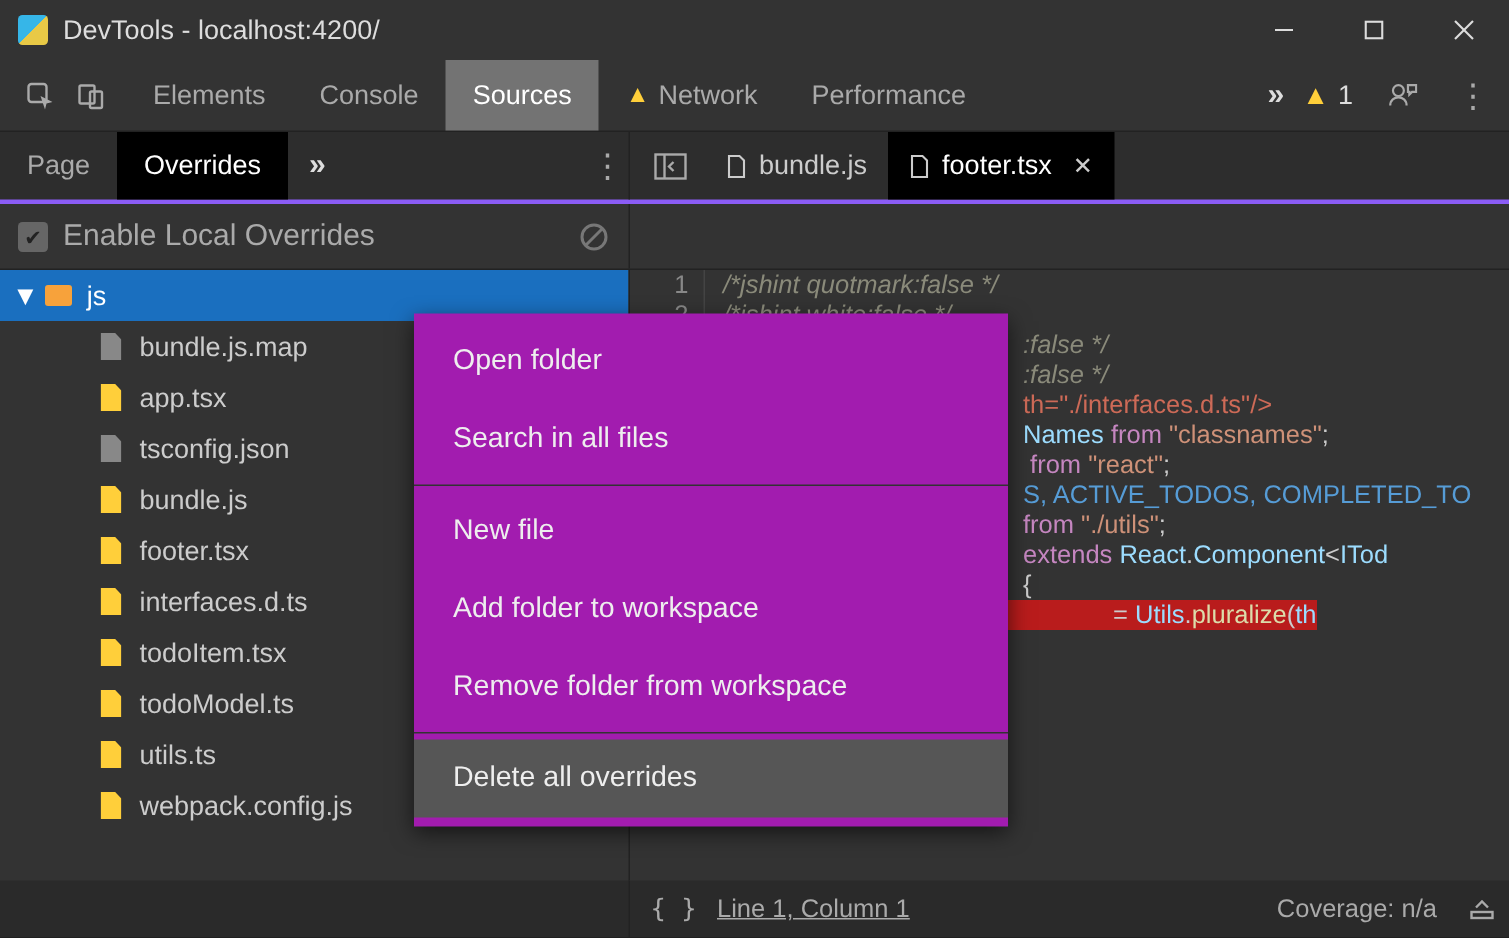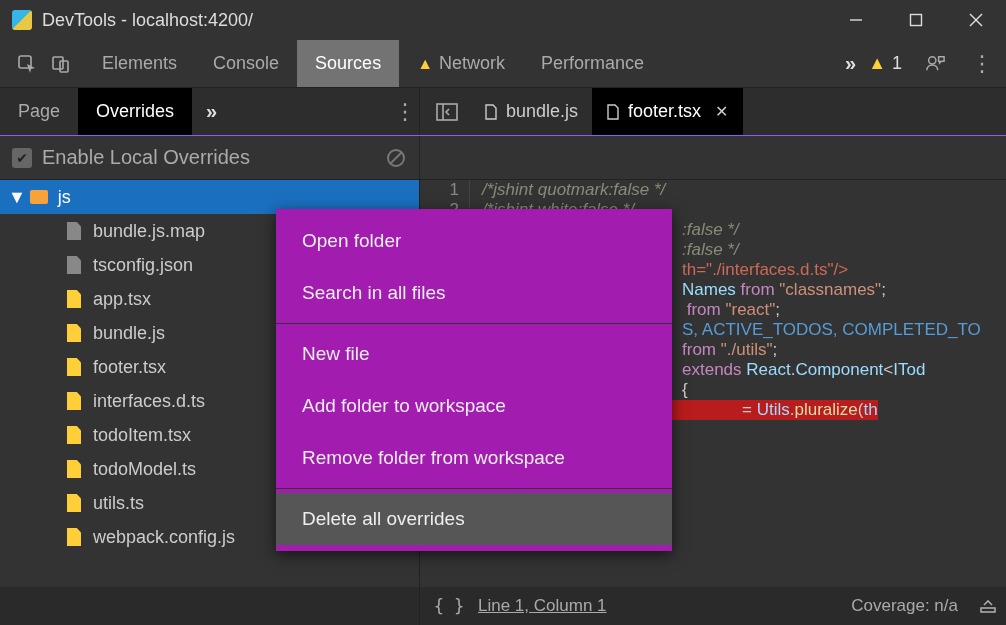--- a/index.html
+++ b/index.html
@@ -22,21 +22,21 @@
 .tab { padding:0 18px; height:100%; display:flex; align-items:center; color:#aaa; font-size:18px; }
 .tab.active { background:#737373; color:#fff; }
 .tab .warn { color:#ffcf3a; margin-right:6px; font-size:16px; }
 .topright { display:flex; align-items:center; gap:16px; padding-right:10px; }
 .overflow-ch { color:#ddd; font-size:20px; font-weight:bold; padding:0 12px; }
 .warnbadge { display:flex; align-items:center; gap:6px; color:#ddd; font-size:18px; }
 .warnbadge .tri { color:#ffcf3a; }
 .kebab { width:28px; text-align:center; color:#aaa; font-size:22px; letter-spacing:0; }
 
 
-.subrow { height:48px; display:flex; background:#2d2d2d; border-bottom:1px solid #8b5cf6;justify-content:center; }
+.subrow { height:48px; display:flex; background:#2d2d2d; border-bottom:3px solid #8b5cf6;justify-content:center; }
 .subleft { width:420px; display:flex; align-items:center; border-right:1px solid #222; }
 .subtab { height:100%; display:flex; align-items:center; padding:0 18px; color:#aaa; font-size:18px; }
 .subtab.active { background:#000; color:#fff; }
 .subleft .more { color:#ddd; font-size:20px; font-weight:bold; padding:0 14px; }
 .subleft .spacer { flex:1; }
 .subright { flex:1; display:flex; align-items:center; padding-left:10px; gap:6px; }
 .filepill { display:flex; align-items:center; gap:8px; padding:0 14px; height:100%; color:#ccc; font-size:18px; }
 .filepill.active { background:#000; color:#fff; }
 .filepill .close { color:#ccc; margin-left:6px; font-size:16px; }
 .subright .navico { width:34px; display:flex; align-items:center; justify-content:center; }
@@ -224,26 +224,26 @@
         <span class="caret">▼</span>
         <span class="foldic"></span>
         <span>js</span>
       </div>
       <div id="filetree">
           <div class="treeitem file">
             <span class="fileic gray"></span>
             <span>bundle.js.map</span>
           </div>
           <div class="treeitem file">
+            <span class="fileic yellow"></span>
+            <span>app.tsx</span>
+          </div>
+          <div class="treeitem file">
             <span class="fileic gray"></span>
             <span>tsconfig.json</span>
-          </div>
-          <div class="treeitem file">
-            <span class="fileic yellow"></span>
-            <span>app.tsx</span>
           </div>
           <div class="treeitem file">
             <span class="fileic yellow"></span>
             <span>bundle.js</span>
           </div>
           <div class="treeitem file">
             <span class="fileic yellow"></span>
             <span>footer.tsx</span>
           </div>
           <div class="treeitem file">

